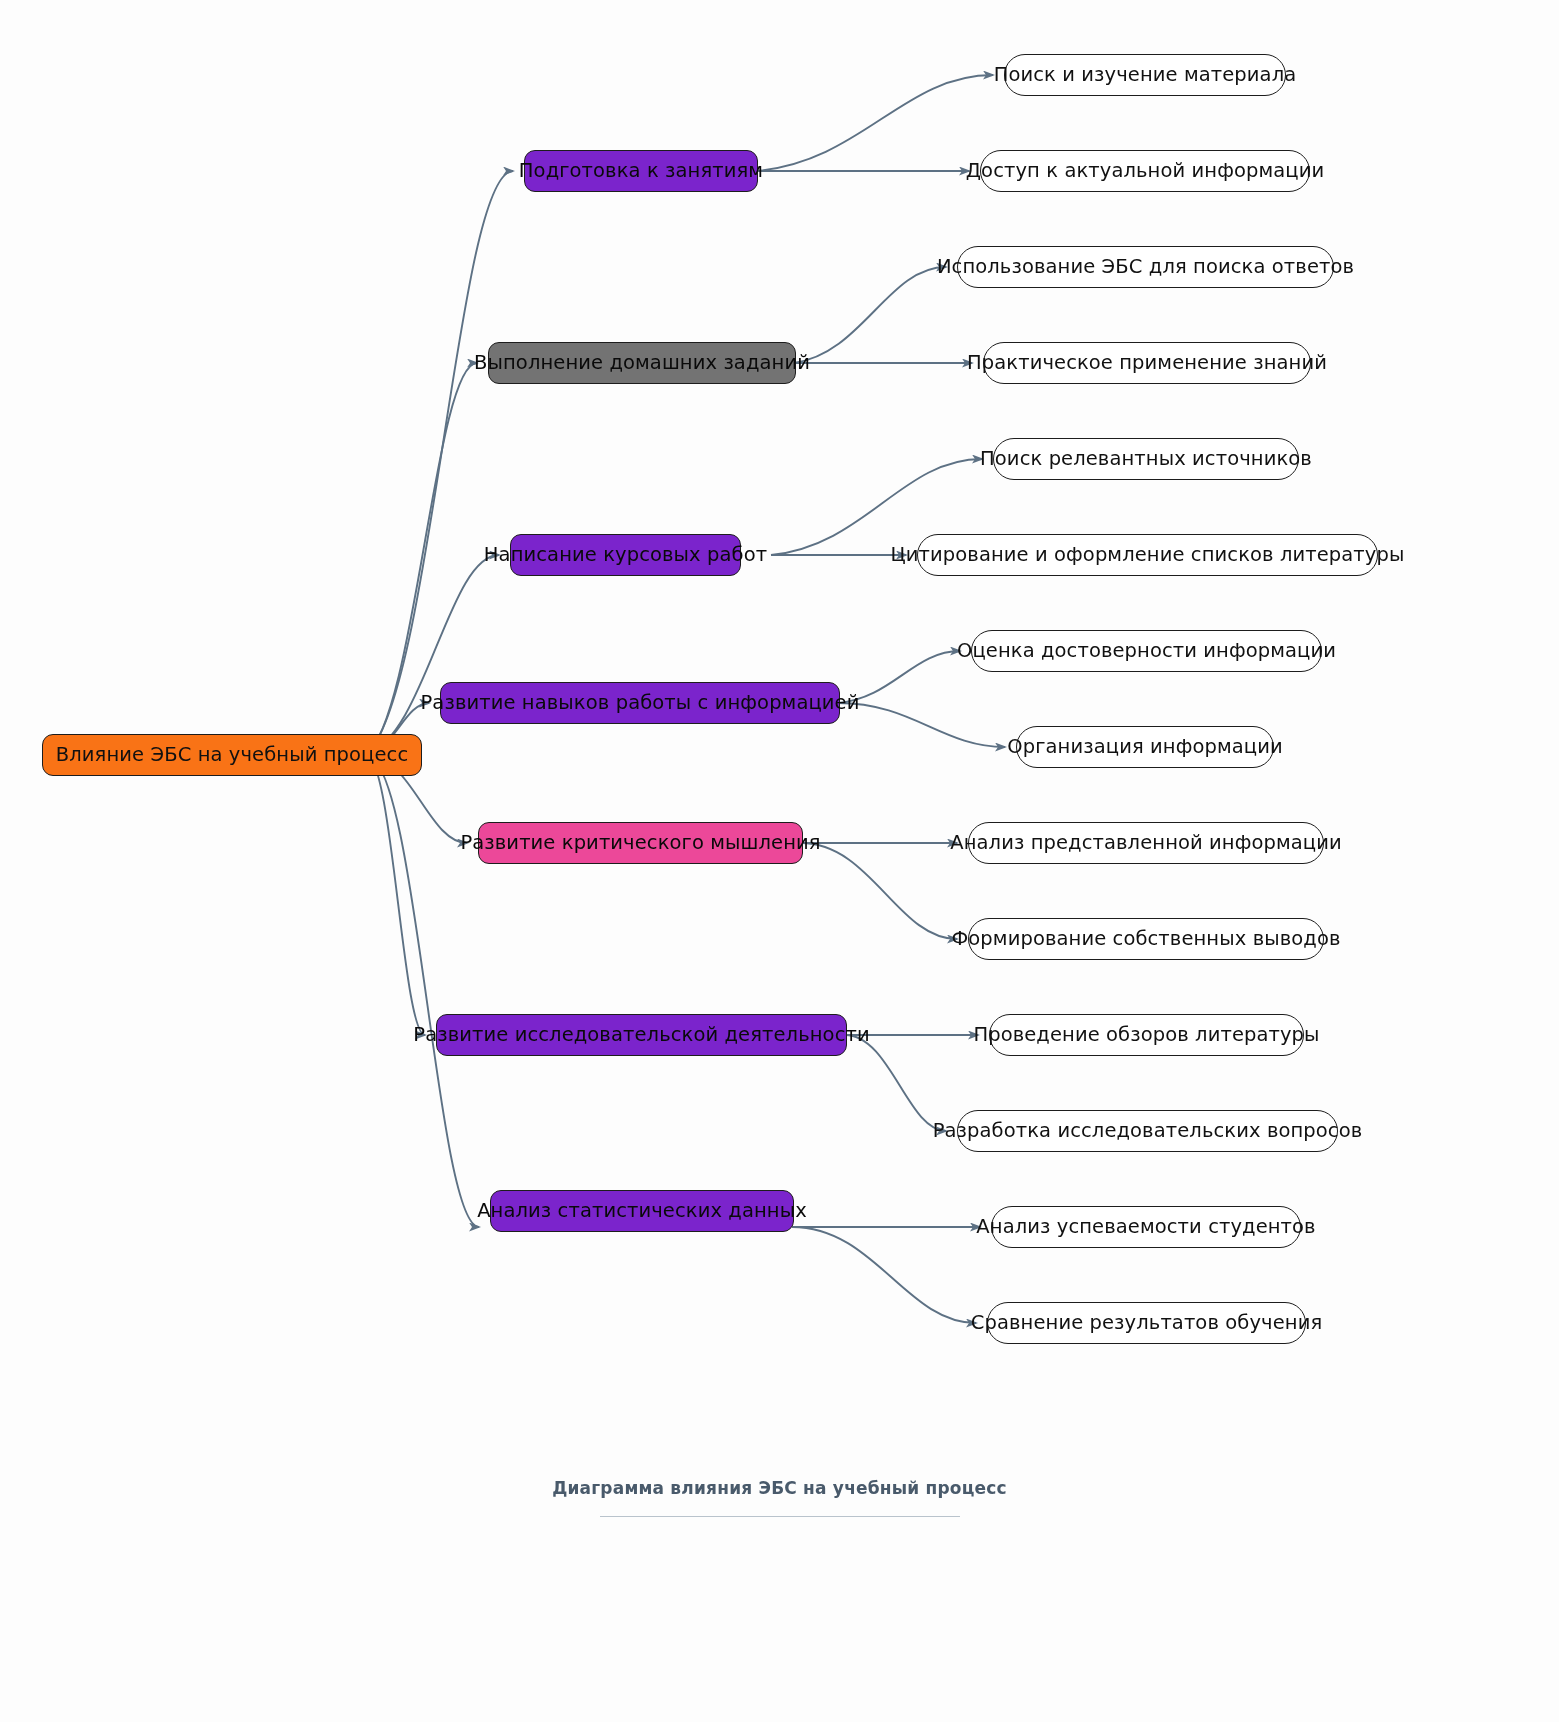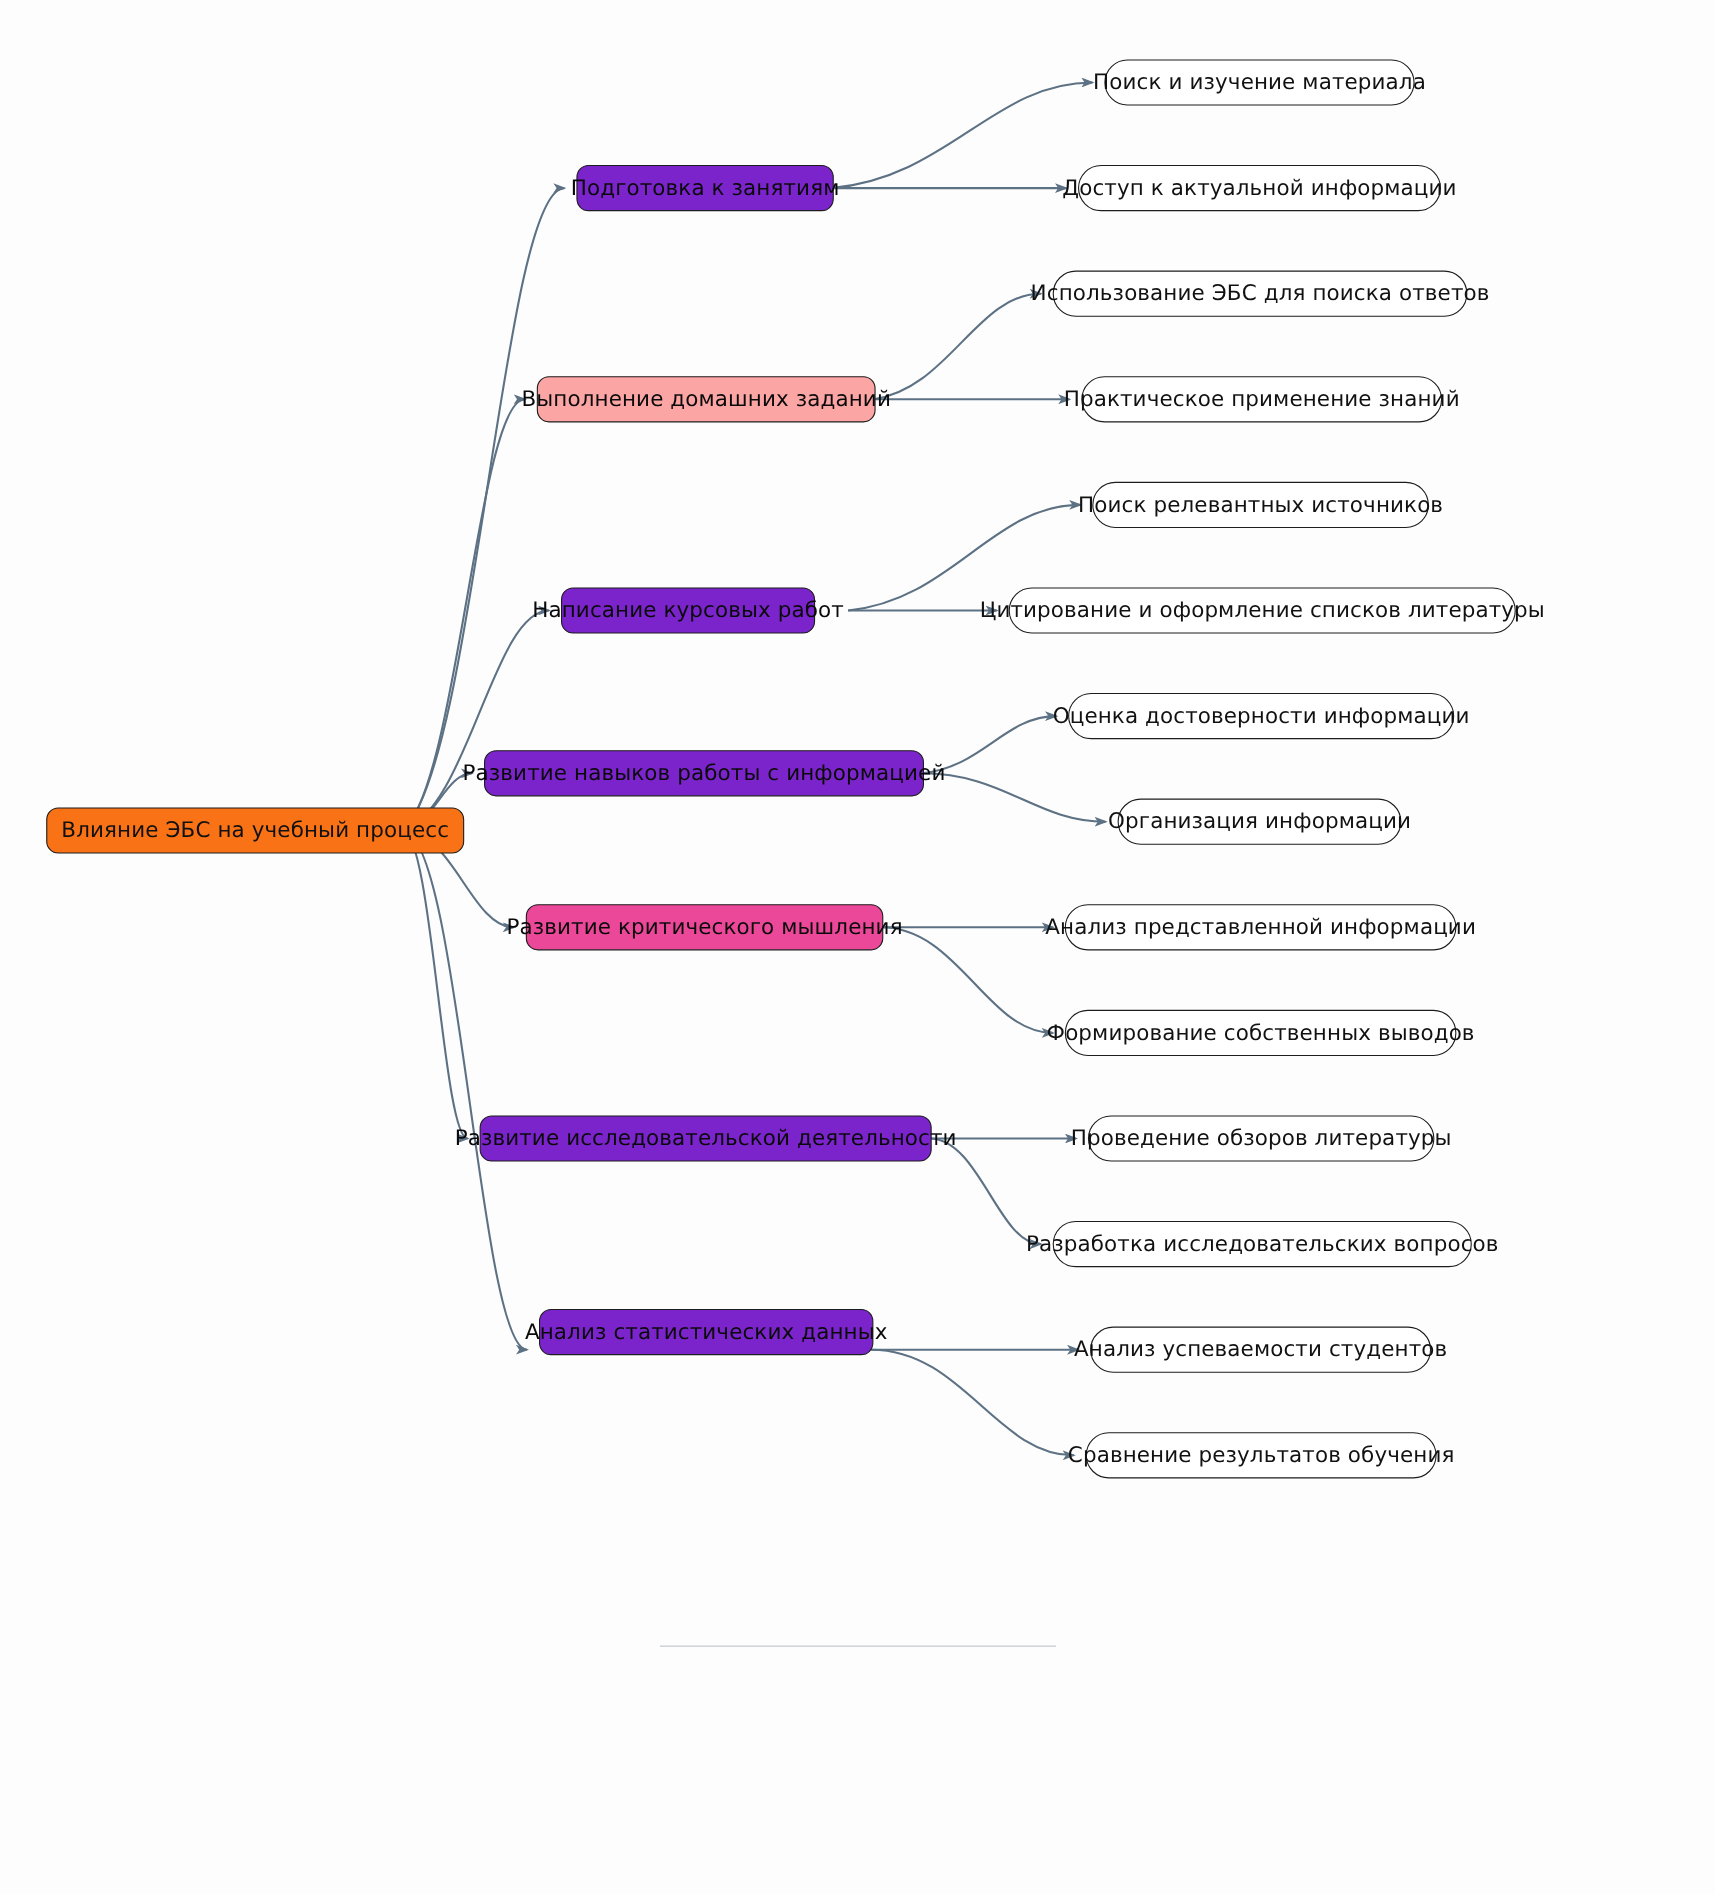--- a/index.html
+++ b/index.html
@@ -117,37 +117,38 @@
         <path d="M792,1227 C876.6,1227 908.56,1227 980,1227"></path>
         <path d="M792,1227 C874.8,1227 906.08,1323 976,1323"></path>
       </g>
   </svg>
 
   <div id="nodes">
       <div class="node node-root" style="left: 42px; top: 734px; width: 380px; background: #f97316;">Влияние ЭБС на учебный процесс</div>
       <div class="node node-branch" style="left: 524px; top: 150px; width: 234px; background: rgb(123, 36, 204);">Подготовка к занятиям</div>
       <div class="node node-leaf" style="left: 1004px; top: 54px; width: 282px;">Поиск и изучение материала</div>
       <div class="node node-leaf" style="left: 980px; top: 150px; width: 330px;">Доступ к актуальной информации</div>
-      <div class="node node-branch" style="left: 488px; top: 342px; width: 308px; background: #fca5a5;">Выполнение домашних заданий</div>
+      <div class="node node-branch" style="left: 488px; top: 342px; width: 308px; background: #737373;">Выполнение домашних заданий</div>
       <div class="node node-leaf" style="left: 957px; top: 246px; width: 377px;">Использование ЭБС для поиска ответов</div>
       <div class="node node-leaf" style="left: 983px; top: 342px; width: 328px;">Практическое применение знаний</div>
       <div class="node node-branch" style="left: 510px; top: 534px; width: 231px; background: rgb(123, 36, 204);">Написание курсовых работ</div>
       <div class="node node-leaf" style="left: 993px; top: 438px; width: 306px;">Поиск релевантных источников</div>
       <div class="node node-leaf" style="left: 917px; top: 534px; width: 461px; text-align: right;">Цитирование и оформление списков литературы</div>
       <div class="node node-branch" style="left: 440px; top: 682px; width: 400px; background: rgb(123, 36, 204);">Развитие навыков работы с информацией</div>
       <div class="node node-leaf" style="left: 971px; top: 630px; width: 351px;">Оценка достоверности информации</div>
       <div class="node node-leaf" style="left: 1016px; top: 726px; width: 258px;">Организация информации</div>
       <div class="node node-branch" style="left: 478px; top: 822px; width: 325px; background: #ec4899;">Развитие критического мышления</div>
       <div class="node node-leaf" style="left: 968px; top: 822px; width: 356px;">Анализ представленной информации</div>
       <div class="node node-leaf" style="left: 968px; top: 918px; width: 356px;">Формирование собственных выводов</div>
       <div class="node node-branch" style="left: 436px; top: 1014px; width: 411px; background: rgb(123, 36, 204);">Развитие исследовательской деятельности</div>
       <div class="node node-leaf" style="left: 989px; top: 1014px; width: 315px;">Проведение обзоров литературы</div>
       <div class="node node-leaf" style="left: 957px; top: 1110px; width: 381px;">Разработка исследовательских вопросов</div>
       <div class="node node-branch" style="left: 490px; top: 1190px; width: 304px; background: rgb(123, 36, 204);">Анализ статистических данных</div>
       <div class="node node-leaf" style="left: 991px; top: 1206px; width: 310px;">Анализ успеваемости студентов</div>
       <div class="node node-leaf" style="left: 987px; top: 1302px; width: 319px;">Сравнение результатов обучения</div>
     </div>
 
   <div id="footer-block" style="top: 1478px;">
+    <div class="footer-title">Диаграмма влияния ЭБС на учебный процесс</div>
     <div class="footer-rule"></div>
   </div>
 
 </div>
 
 </body></html>

